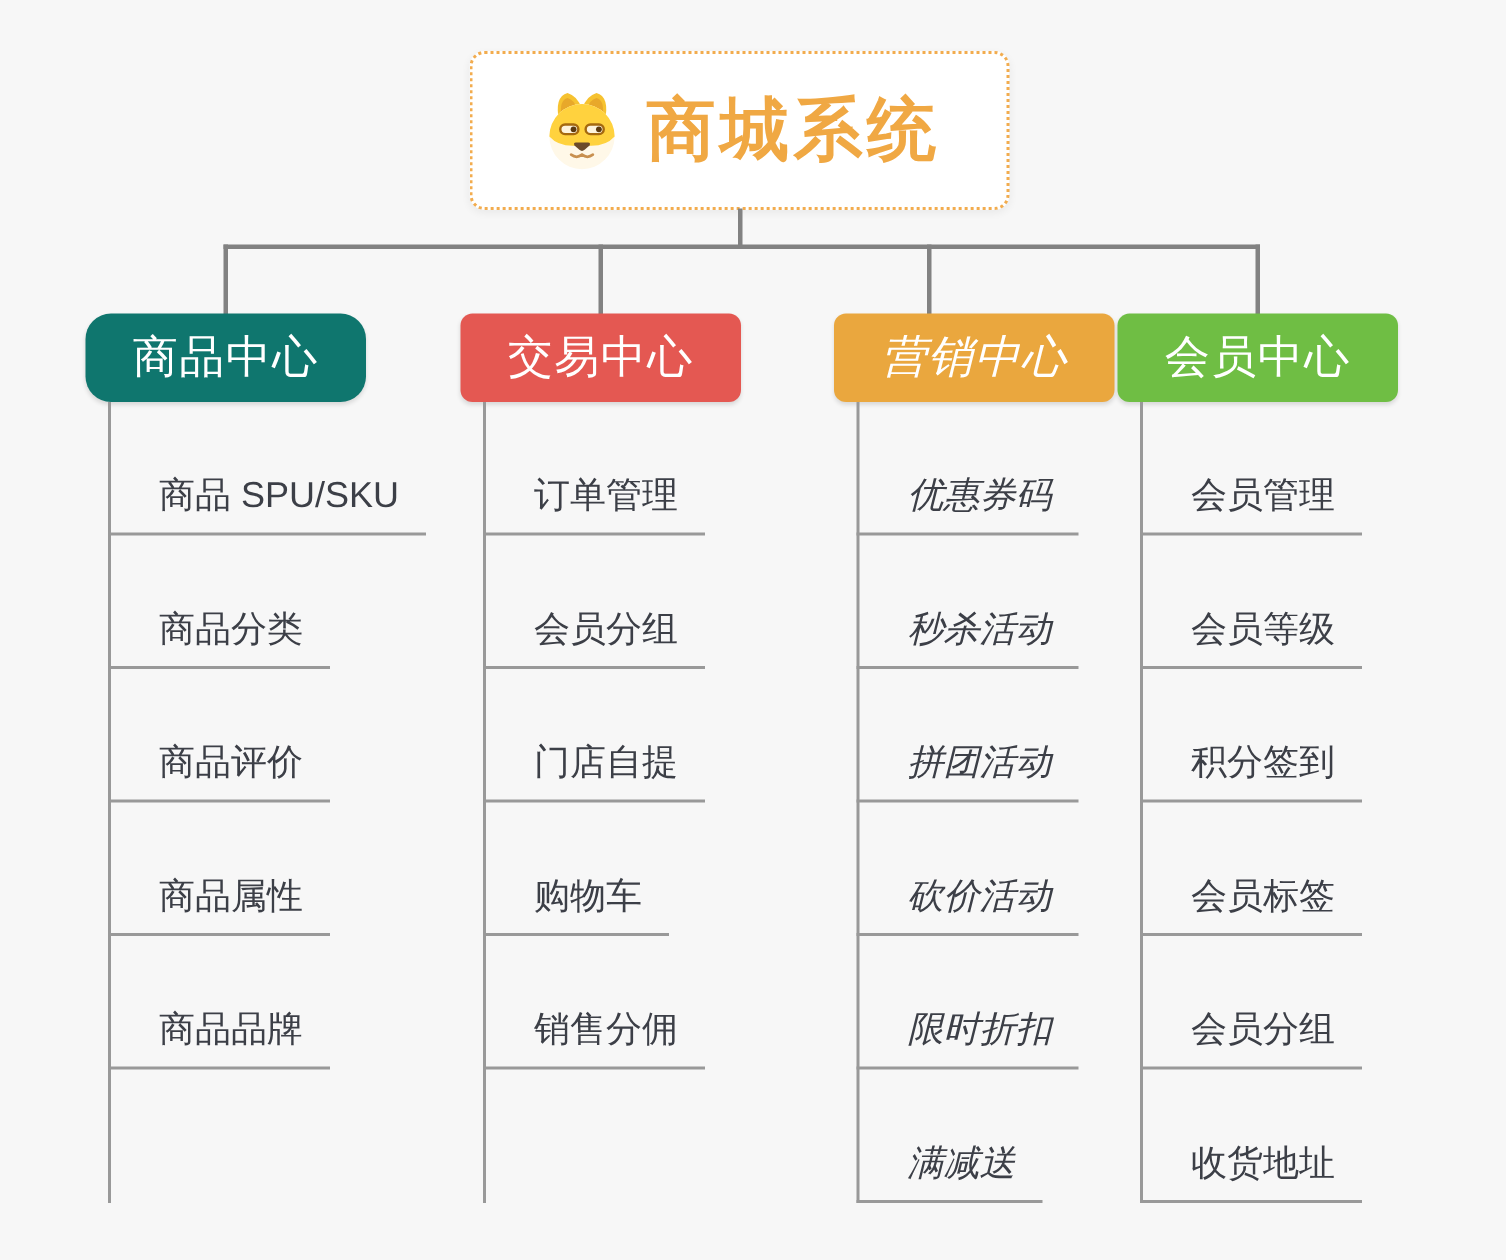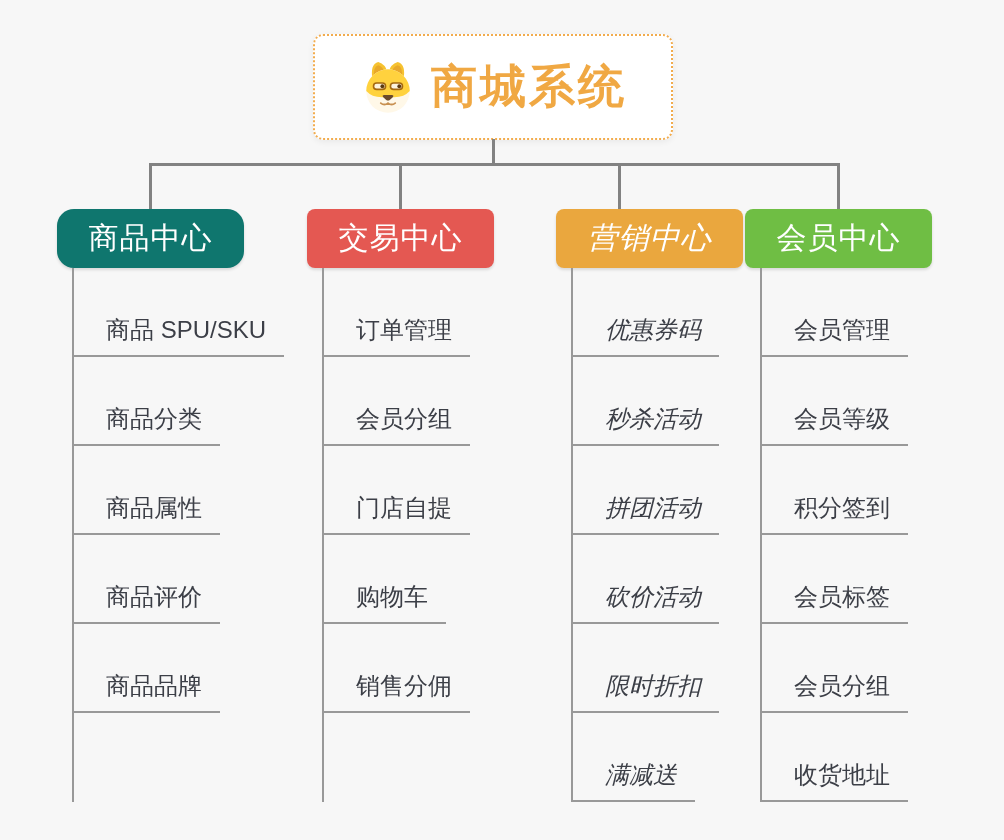--- a/index.html
+++ b/index.html
@@ -136,24 +136,24 @@
     <div class="cat-box" style="background: #0f766e; border-radius: 17px;">商品中心</div>
     <div class="branch-vline"></div>
     <div class="branch-items">
       <div class="branch-item">
           <span>商品 SPU/SKU</span>
         </div>
       <div class="branch-item">
           <span>商品分类</span>
         </div>
       <div class="branch-item">
+          <span>商品评价</span>
+        </div>
+      <div class="branch-item">
           <span>商品属性</span>
-        </div>
-      <div class="branch-item">
-          <span>商品评价</span>
         </div>
       <div class="branch-item">
           <span>商品品牌</span>
         </div>
     </div>
   </div>
 
   <div class="branch branch-1">
     <div class="cat-box" style="background: rgb(228, 88, 82);">交易中心</div>
     <div class="branch-vline"></div>

